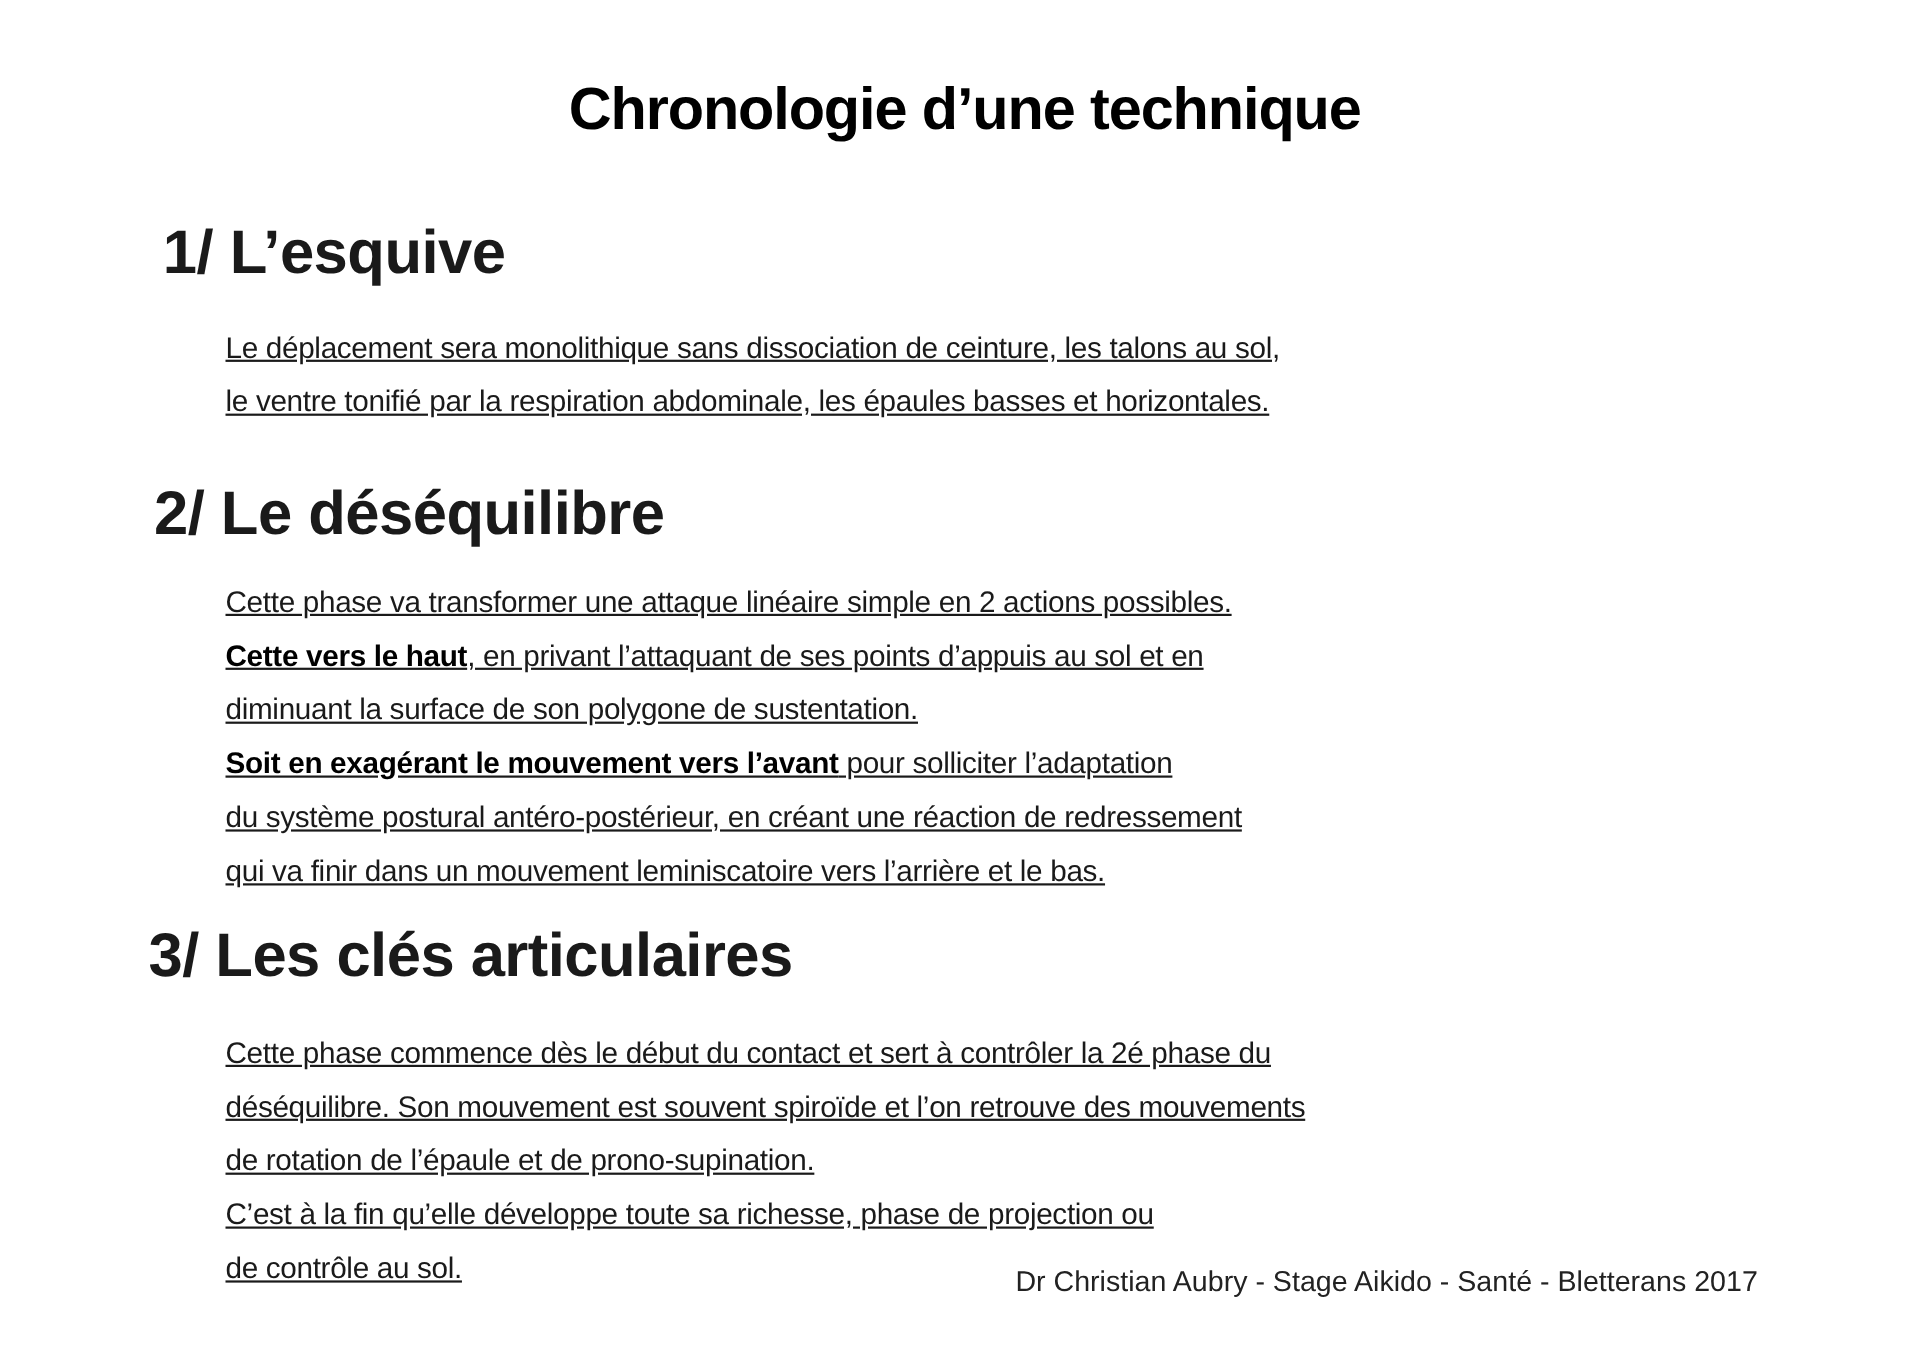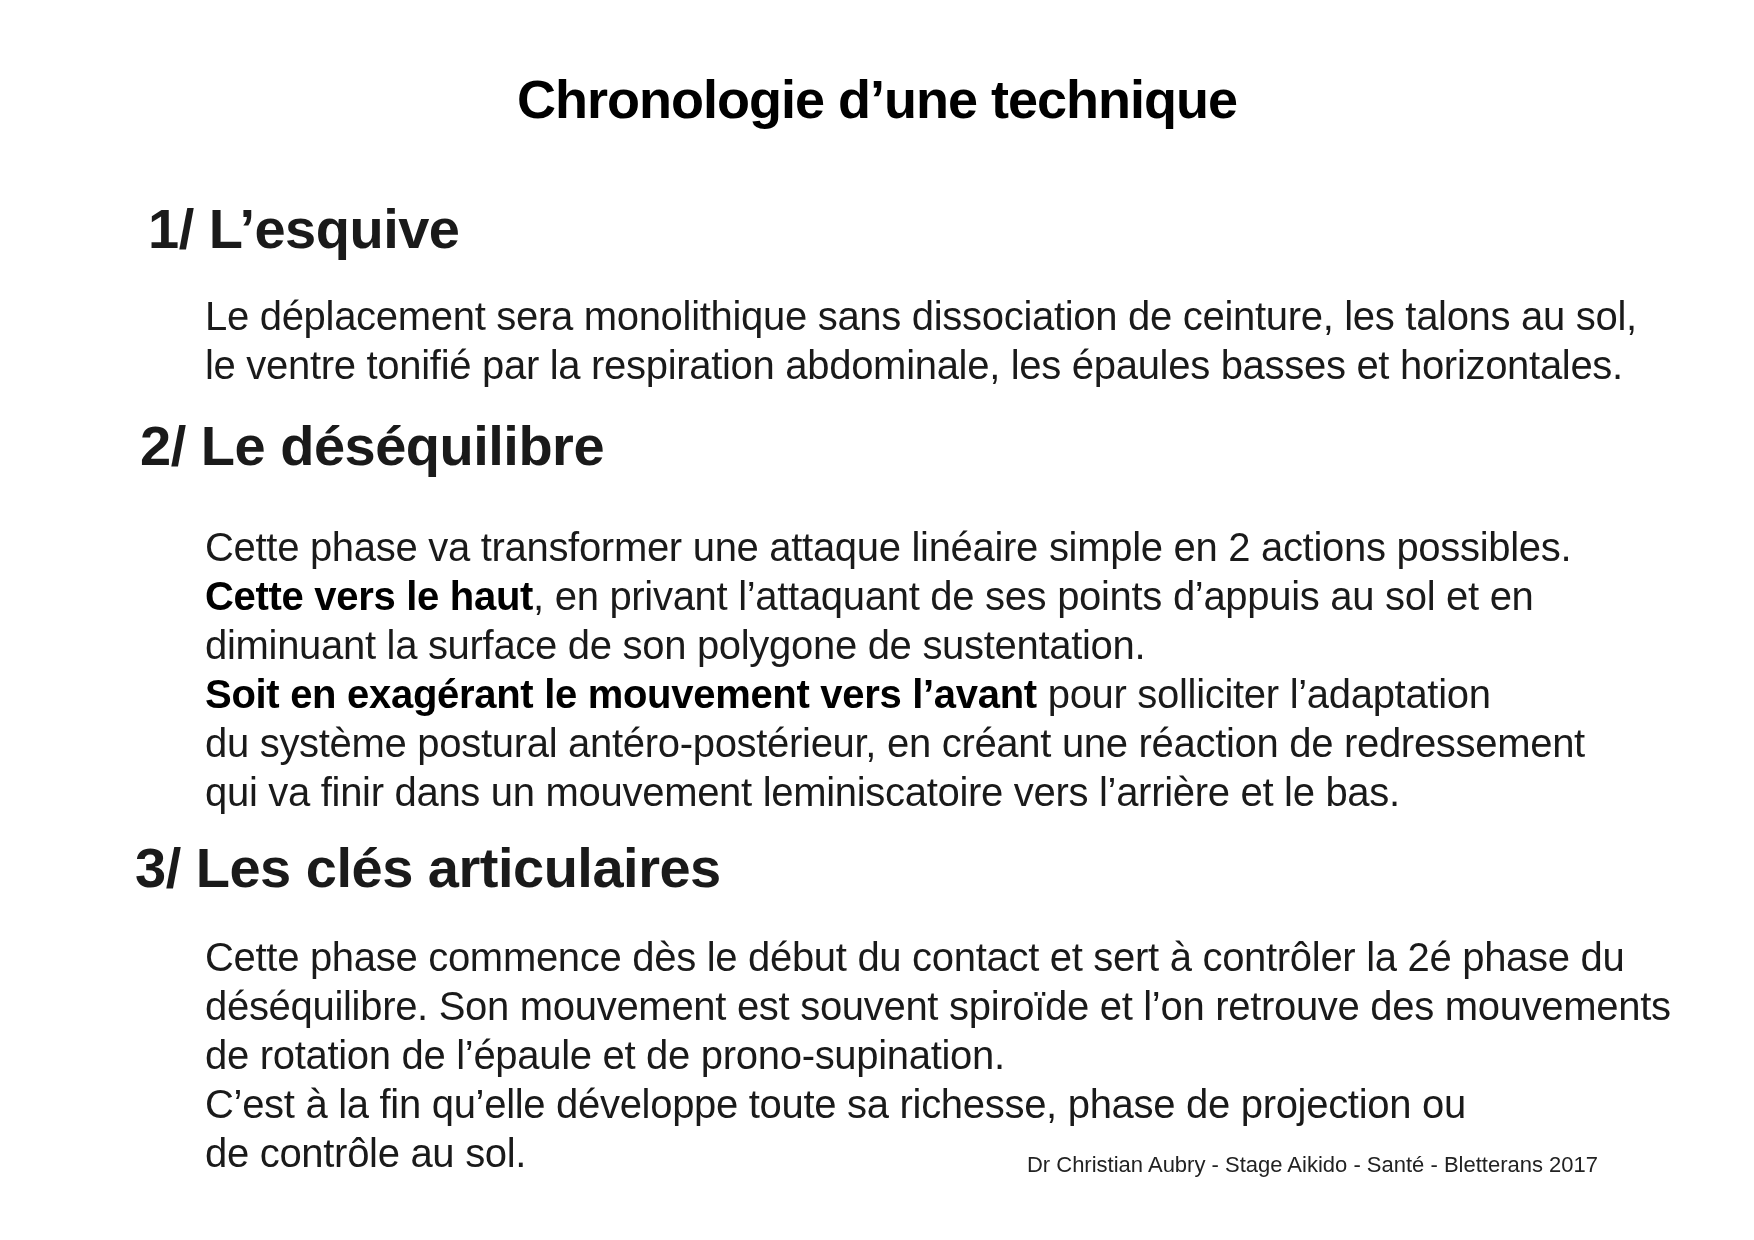--- a/index.html
+++ b/index.html
@@ -38,41 +38,42 @@
     font-size: 56px;
     line-height: 64px;
     font-weight: 700;
     letter-spacing: -0.5px;
     color: #1a1a1a;
     white-space: nowrap;
   }
   .sec .body {
     position: absolute;
     left: 205px;
-    font-size: 40px;
+    font-size: 27px;
     line-height: 49px;
     letter-spacing: -0.3px;
     color: #1a1a1a;
     white-space: nowrap;
+    text-decoration: underline;
   }
   .sec1 h2 { top: 197px; left: 148px; }
   .sec1 .body { top: 292px; }
-  .sec2 h2 { top: 414px; left: 140px; }
+  .sec2 h2 { top: 434px; left: 140px; }
   .sec2 .body { top: 523px; }
   .sec3 h2 { top: 836px; left: 135px; }
   .sec3 .body { top: 933px; }
   .line .b {
     font-weight: bold;
     color: #000000;
   }
   .footer {
     position: absolute;
     top: 1150px;
     right: 156px;
-    font-size: 22px;
+    font-size: 26px;
     line-height: 30px;
     letter-spacing: 0;
     color: #222222;
     white-space: nowrap;
   }
 </style>
 </head>
 <body>
 
 <div class="slide">

